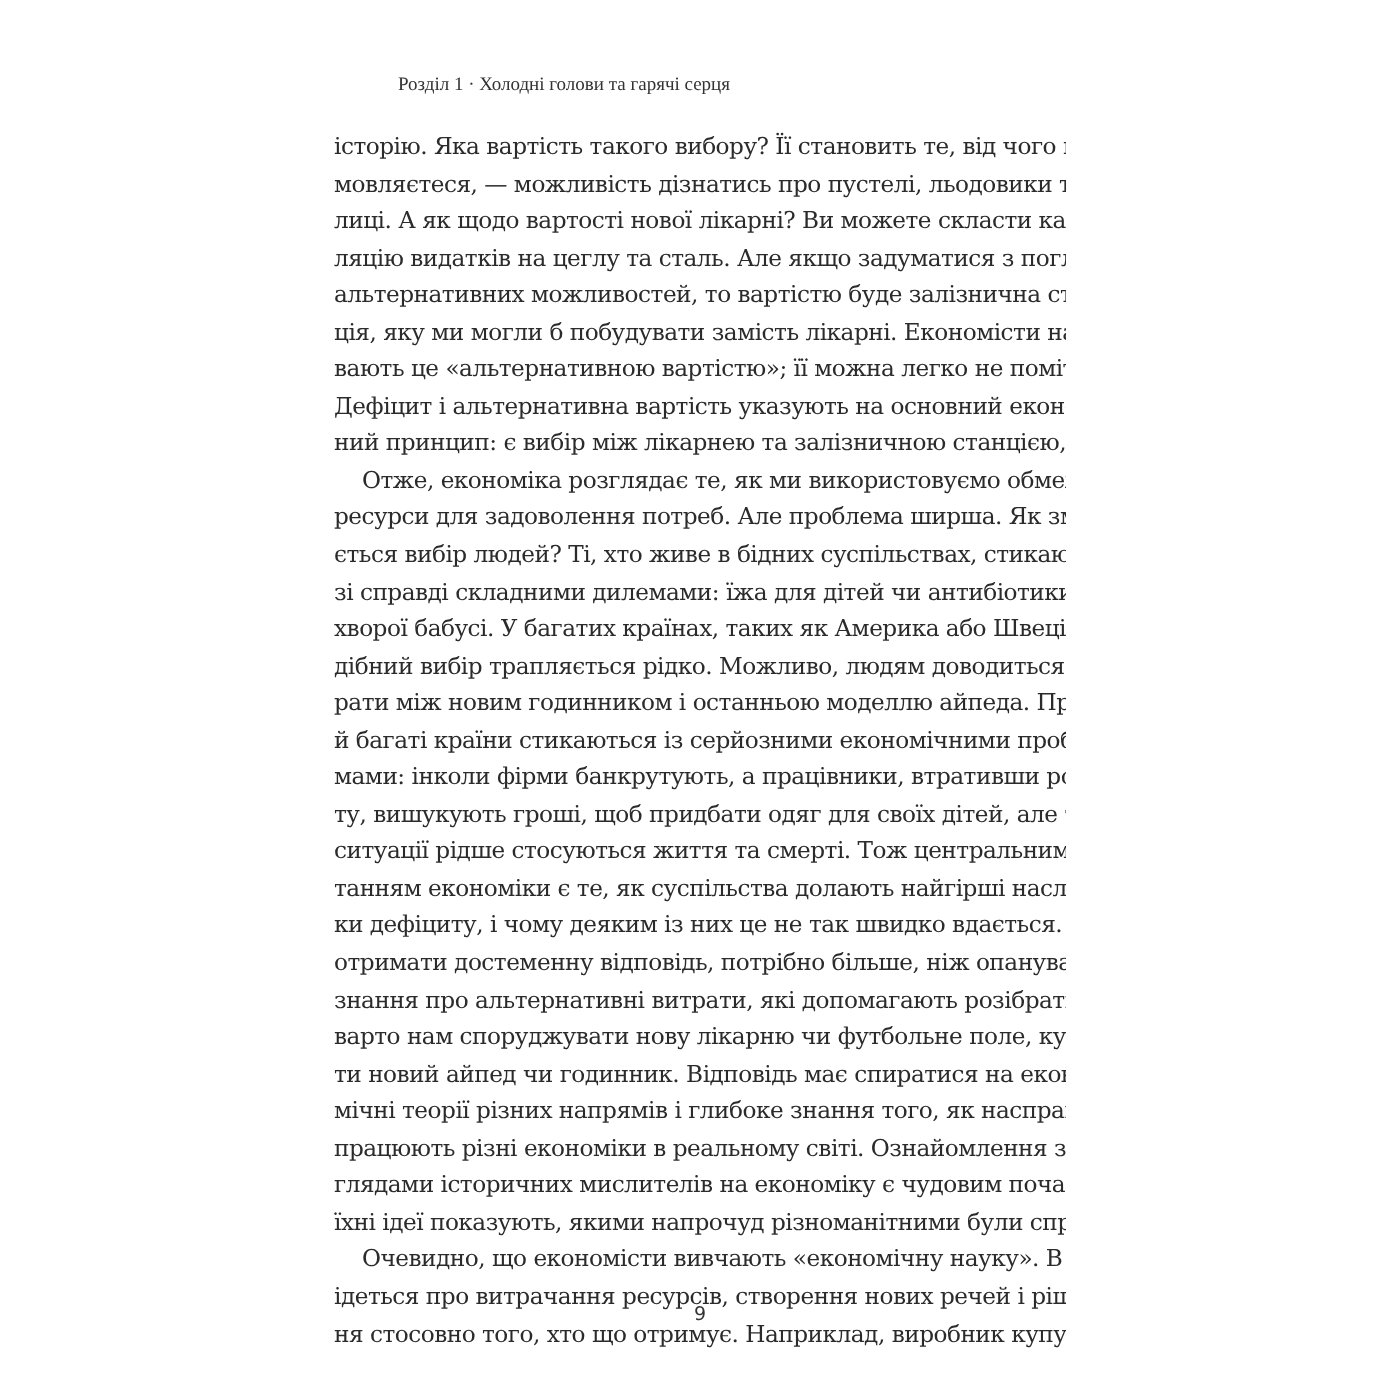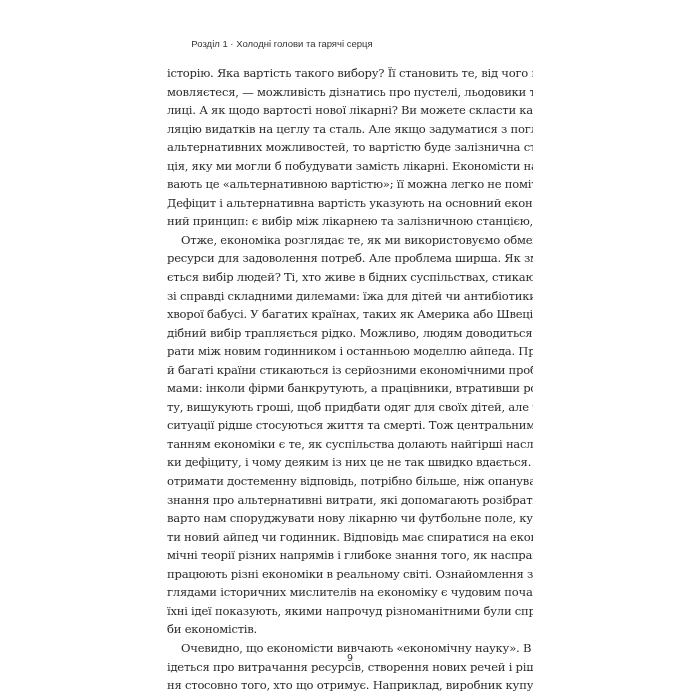--- a/index.html
+++ b/index.html
@@ -1,19 +1,19 @@
 <!DOCTYPE html>
 <html><head>
 <meta charset="utf-8">
 <style>
   html, body { margin:0; padding:0; background:#ffffff; }
   body { width:700px; height:700px; position:relative; overflow:hidden; }
   .header {
     position:absolute; top:38px; left:0; width:564px; text-align:center;
-    font-family:Liberation Sans, sans-serif; font-size:9.5px; color:#333;
+    font-family:Liberation Serif, serif; font-size:9.5px; color:#333;
   }
   .text-block {
     position:absolute; top:64px; left:167px; width:366px;
     font-family:"DejaVu Serif", serif; font-size:11.6px; line-height:18.55px;
     color:#2b2b2b; letter-spacing:-0.25px;
   }
   .line { display:block; white-space:nowrap; text-align:justify; text-align-last:justify; height:18.55px; overflow:hidden; }
   .line.last { text-align-last:left; }
   .line.indent { padding-left:14px; }
   .page-number {
@@ -55,21 +55,20 @@
     <span class="line">танням економіки є те, як суспільства долають найгірші наслід-</span>
     <span class="line">ки дефіциту, і чому деяким із них це не так швидко вдається. Щоб</span>
     <span class="line">отримати достеменну відповідь, потрібно більше, ніж опанувати</span>
     <span class="line">знання про альтернативні витрати, які допомагають розібратися —</span>
     <span class="line">варто нам споруджувати нову лікарню чи футбольне поле, купува-</span>
     <span class="line">ти новий айпед чи годинник. Відповідь має спиратися на еконо-</span>
     <span class="line">мічні теорії різних напрямів і глибоке знання того, як насправді</span>
     <span class="line">працюють різні економіки в реальному світі. Ознайомлення з по-</span>
     <span class="line">глядами історичних мислителів на економіку є чудовим початком;</span>
     <span class="line">їхні ідеї показують, якими напрочуд різноманітними були спро-</span>
-    <span class="line last">би економістів.</span>
   </div>
 
   <div>
     <span class="line indent">Очевидно, що економісти вивчають «економічну науку». В ній</span>
     <span class="line">ідеться про витрачання ресурсів, створення нових речей і рішен-</span>
     <span class="line">ня стосовно того, хто що отримує. Наприклад, виробник купує тка-</span>
 
   </div>
 </div>
 

